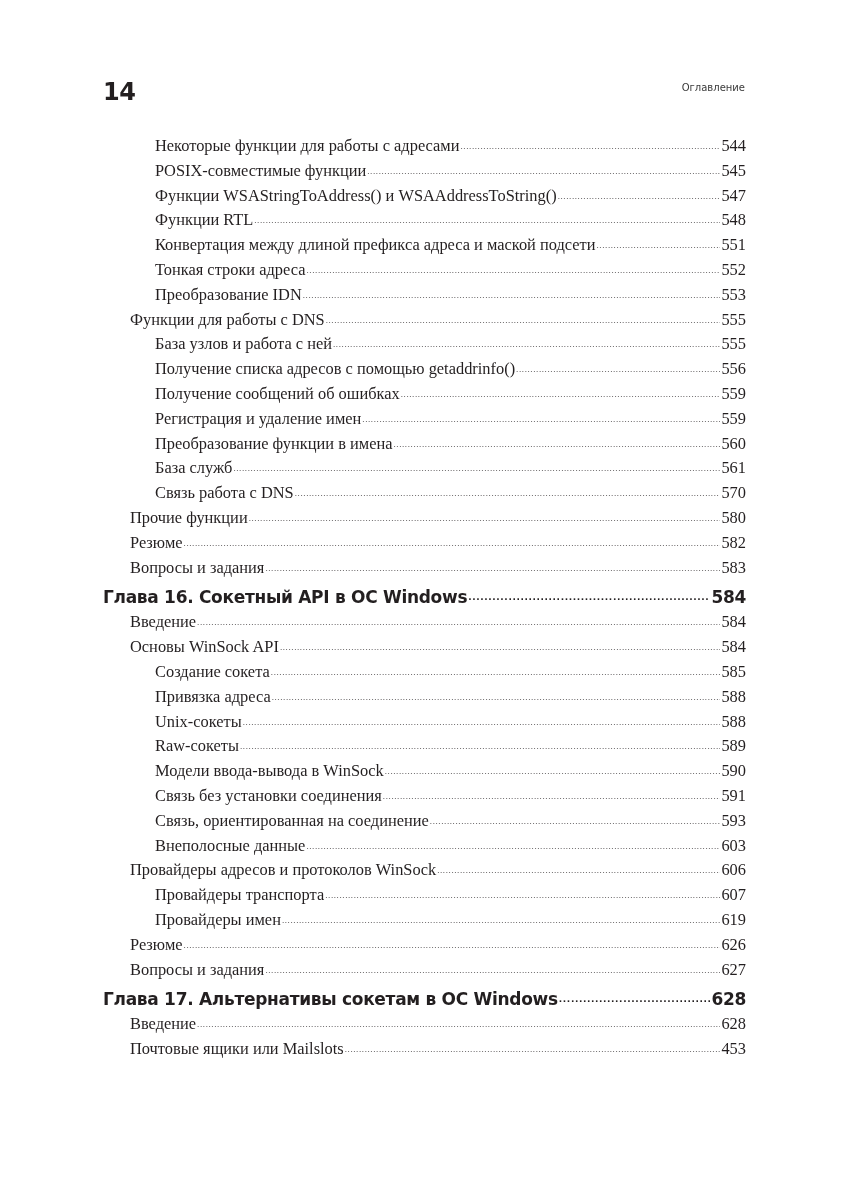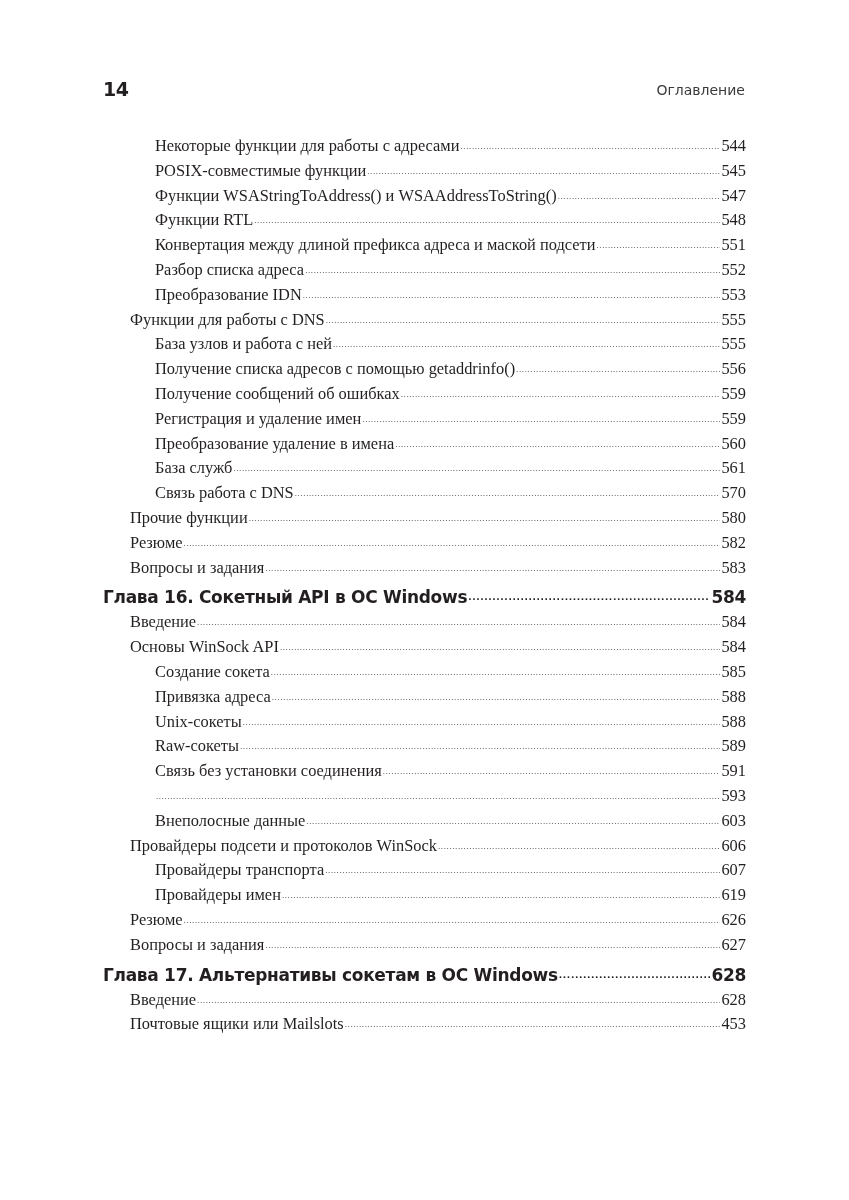--- a/index.html
+++ b/index.html
@@ -1,19 +1,19 @@
 <!DOCTYPE html>
 <html><head>
 <meta charset="utf-8">
 <style>
   html, body { margin: 0; padding: 0; background: #ffffff; }
   body { width: 849px; height: 1200px; position: relative; overflow: hidden; color: #231f20; }
   .page-header { position: absolute; left: 103px; right: 104px; top: 78px; height: 26px; }
-  .page-number { position: absolute; left: 0; top: 0; font-family: "DejaVu Sans", sans-serif; font-weight: bold; font-size: 19px; letter-spacing: -0.5px; }
-  .running-head { position: absolute; right: 0; top: 4px; font-family: "DejaVu Sans", sans-serif; font-size: 14px; color: #3a3a3a; }
+  .page-number { position: absolute; left: 0; top: 0; font-family: "DejaVu Sans", sans-serif; font-weight: bold; font-size: 24px; letter-spacing: -0.5px; }
+  .running-head { position: absolute; right: 0; top: 4px; font-family: "DejaVu Sans", sans-serif; font-size: 10px; color: #3a3a3a; }
   .toc { position: absolute; left: 103px; width: 643px; top: 134px; }
   .toc-entry { position: relative; display: flex; align-items: flex-end; height: 24.8px; line-height: 24.8px; font-family: "Liberation Serif", serif; font-size: 16.4px; white-space: nowrap; overflow: hidden; }
   .toc-entry.lvl1 { padding-left: 27px; }
   .toc-entry.lvl2 { padding-left: 52px; }
   .toc-entry.chapter { font-family: "DejaVu Sans", sans-serif; font-size: 17px; font-weight: 600; letter-spacing: -0.3px; margin-top: 4px; height: 26px; line-height: 26px; }
   .toc-entry.chapter .toc-dots { font-weight: bold; }
   .toc-title { flex: 0 0 auto; }
   .toc-dots { flex: 1 1 auto; overflow: hidden; margin: 0 1px; letter-spacing: 0.6px; font-size: 9px; color: #231f20; }
   .toc-dots::before { content: "........................................................................................................................................................................................................................................................................................................................"; }
   .toc-page { flex: 0 0 auto; text-align: right; }
@@ -46,21 +46,21 @@
       <span class="toc-title">Функции RTL</span>
       <span class="toc-dots"></span>
       <span class="toc-page">548</span>
     </div>
     <div class="toc-entry lvl2">
       <span class="toc-title">Конвертация между длиной префикса адреса и маской подсети</span>
       <span class="toc-dots"></span>
       <span class="toc-page">551</span>
     </div>
     <div class="toc-entry lvl2">
-      <span class="toc-title">Разбор списка адреса</span>
+      <span class="toc-title">Тонкая строки адреса</span>
       <span class="toc-dots"></span>
       <span class="toc-page">552</span>
     </div>
     <div class="toc-entry lvl2">
       <span class="toc-title">Преобразование IDN</span>
       <span class="toc-dots"></span>
       <span class="toc-page">553</span>
     </div>
     <div class="toc-entry lvl1">
       <span class="toc-title">Функции для работы с DNS</span>
@@ -81,21 +81,21 @@
       <span class="toc-title">Получение сообщений об ошибках</span>
       <span class="toc-dots"></span>
       <span class="toc-page">559</span>
     </div>
     <div class="toc-entry lvl2">
       <span class="toc-title">Регистрация и удаление имен</span>
       <span class="toc-dots"></span>
       <span class="toc-page">559</span>
     </div>
     <div class="toc-entry lvl2">
-      <span class="toc-title">Преобразование удаление в имена</span>
+      <span class="toc-title">Преобразование функции в имена</span>
       <span class="toc-dots"></span>
       <span class="toc-page">560</span>
     </div>
     <div class="toc-entry lvl2">
       <span class="toc-title">База служб</span>
       <span class="toc-dots"></span>
       <span class="toc-page">561</span>
     </div>
     <div class="toc-entry lvl2">
       <span class="toc-title">Связь работа с DNS</span>
@@ -146,35 +146,41 @@
       <span class="toc-title">Unix-сокеты</span>
       <span class="toc-dots"></span>
       <span class="toc-page">588</span>
     </div>
     <div class="toc-entry lvl2">
       <span class="toc-title">Raw-сокеты</span>
       <span class="toc-dots"></span>
       <span class="toc-page">589</span>
     </div>
     <div class="toc-entry lvl2">
+      <span class="toc-title">Модели ввода-вывода в WinSock</span>
+      <span class="toc-dots"></span>
+      <span class="toc-page">590</span>
+    </div>
+    <div class="toc-entry lvl2">
       <span class="toc-title">Связь без установки соединения</span>
       <span class="toc-dots"></span>
       <span class="toc-page">591</span>
     </div>
     <div class="toc-entry lvl2">
+      <span class="toc-title">Связь, ориентированная на соединение</span>
       <span class="toc-dots"></span>
       <span class="toc-page">593</span>
     </div>
     <div class="toc-entry lvl2">
       <span class="toc-title">Внеполосные данные</span>
       <span class="toc-dots"></span>
       <span class="toc-page">603</span>
     </div>
     <div class="toc-entry lvl1">
-      <span class="toc-title">Провайдеры подсети и протоколов WinSock</span>
+      <span class="toc-title">Провайдеры адресов и протоколов WinSock</span>
       <span class="toc-dots"></span>
       <span class="toc-page">606</span>
     </div>
     <div class="toc-entry lvl2">
       <span class="toc-title">Провайдеры транспорта</span>
       <span class="toc-dots"></span>
       <span class="toc-page">607</span>
     </div>
     <div class="toc-entry lvl2">
       <span class="toc-title">Провайдеры имен</span>

